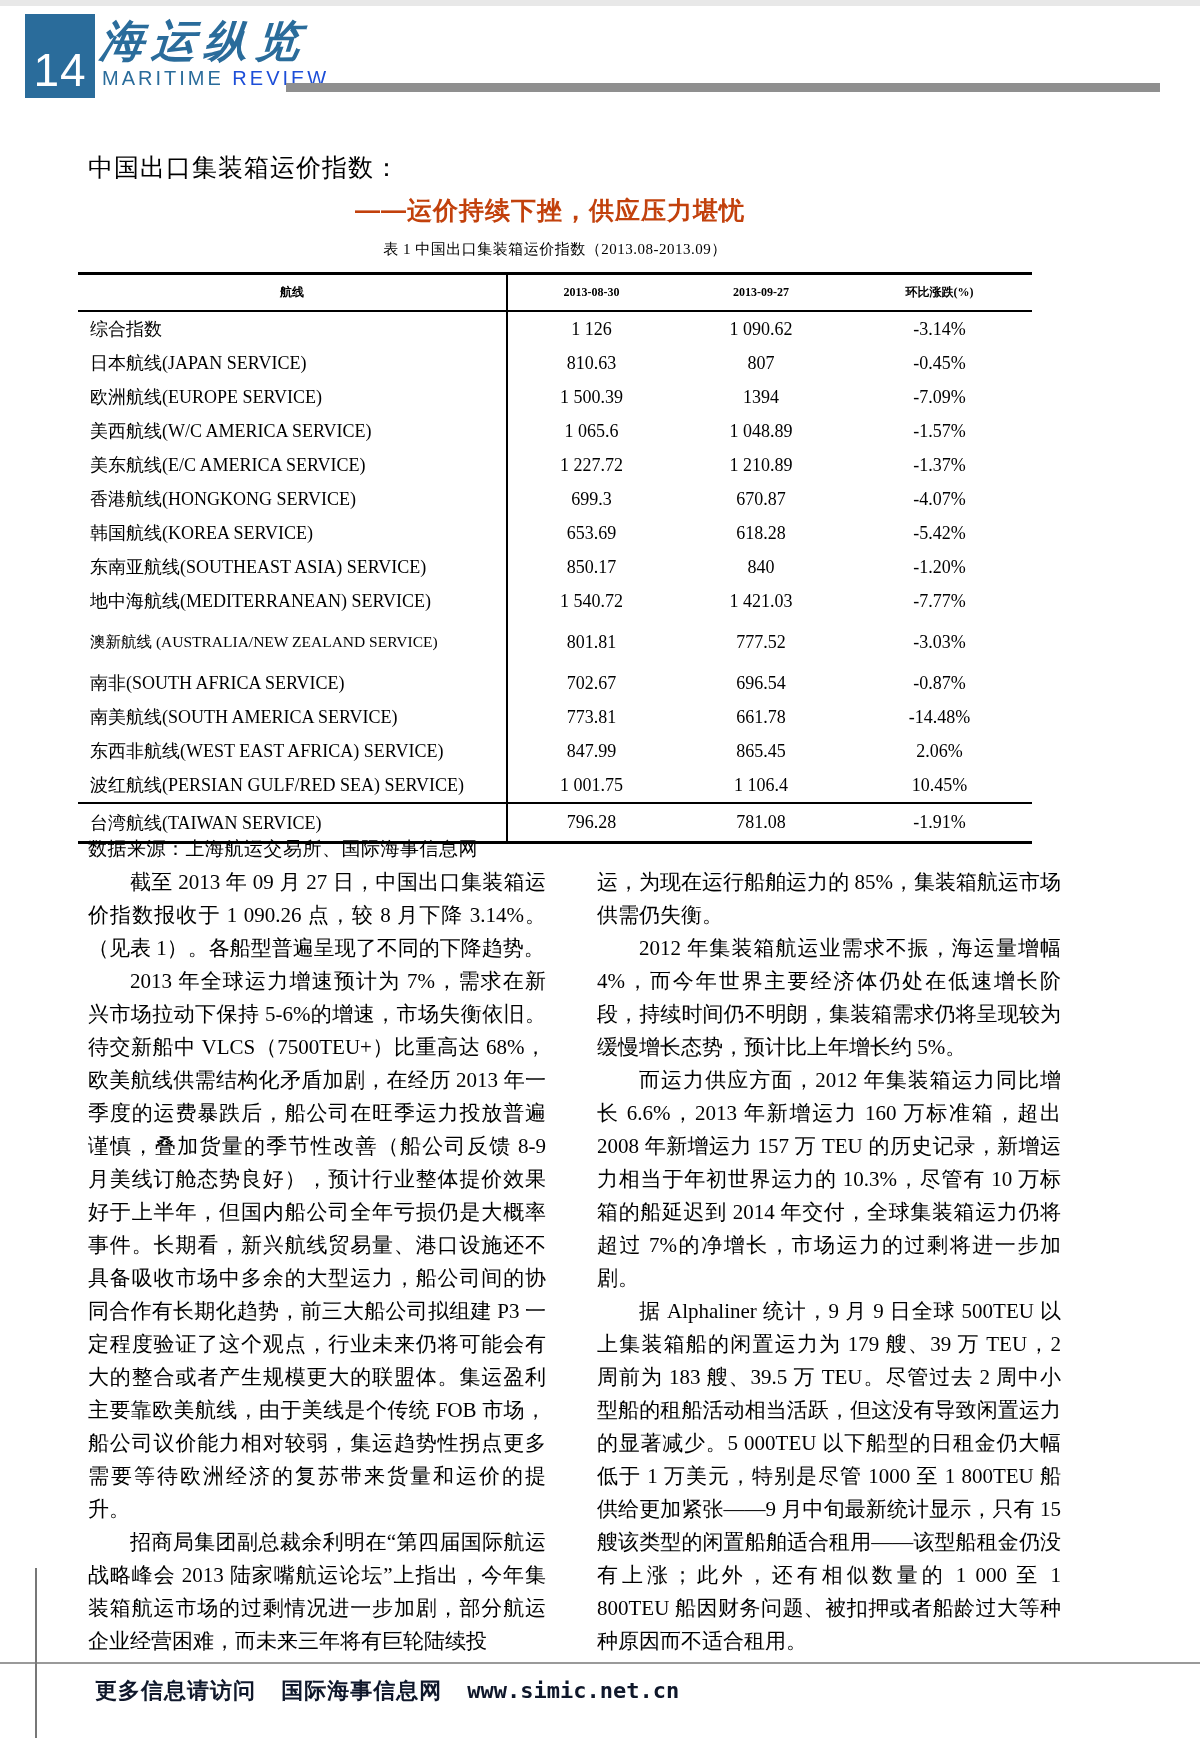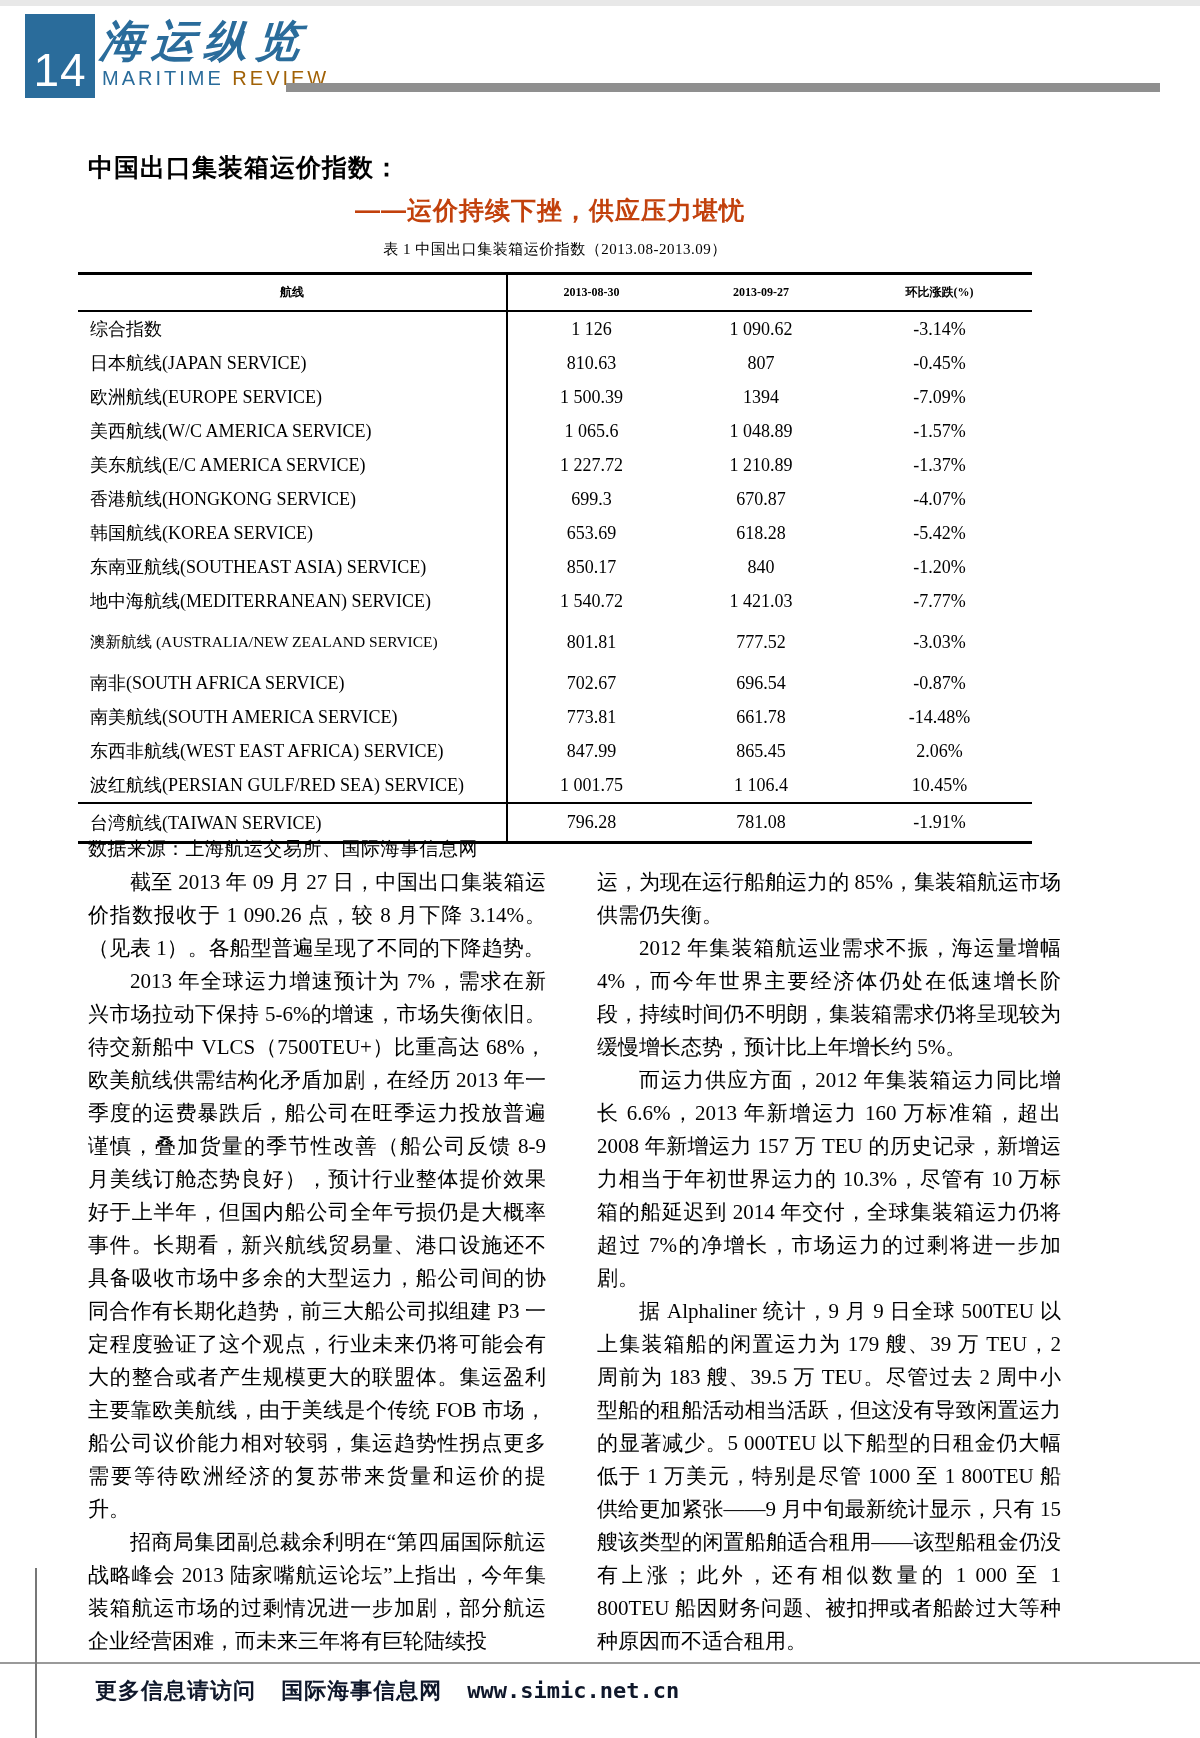--- a/index.html
+++ b/index.html
@@ -21,29 +21,29 @@
   .masthead-cn{
     position:absolute; left:100px; top:6px; color:var(--brand-blue,#2a6c9b);
     font-family:"DejaVu Serif","Liberation Serif",serif; font-style:italic; font-weight:bold;
     font-size:44px; letter-spacing:8px; transform:skewX(-4deg); white-space:nowrap;
   }
   .masthead-en{
     position:absolute; left:102px; top:61px; font-family:"Liberation Sans",sans-serif;
     font-size:20px; letter-spacing:3px; white-space:nowrap;
   }
   .masthead-en .en1{ color:var(--brand-blue,#2a6c9b); }
-  .masthead-en .en2{ color:#a16207; }
+  .masthead-en .en2{ color:#1d4ed8; }
   .header-bar{
     position:absolute; left:286px; top:77px; width:874px; height:9px;
     background:var(--rule-gray,#8f8f8f);
   }
   
   .title{
     position:absolute; left:88px; top:145px; margin:0;
-    font-family:"Liberation Sans","DejaVu Sans",sans-serif; font-weight:bold;
+    font-family:"Liberation Sans","DejaVu Sans",sans-serif; font-weight:normal;
     font-size:25px; color:#000; letter-spacing:1px;
   }
   .subtitle{
     position:absolute; left:355px; top:188px; margin:0;
     font-family:"Liberation Sans","DejaVu Sans",sans-serif; font-weight:bold;
     font-size:25px; color:#c2410c; letter-spacing:1px;
   }
   .table-caption{
     position:absolute; left:78px; top:234px; width:954px; text-align:center;
     font-size:15px; letter-spacing:0.5px;

